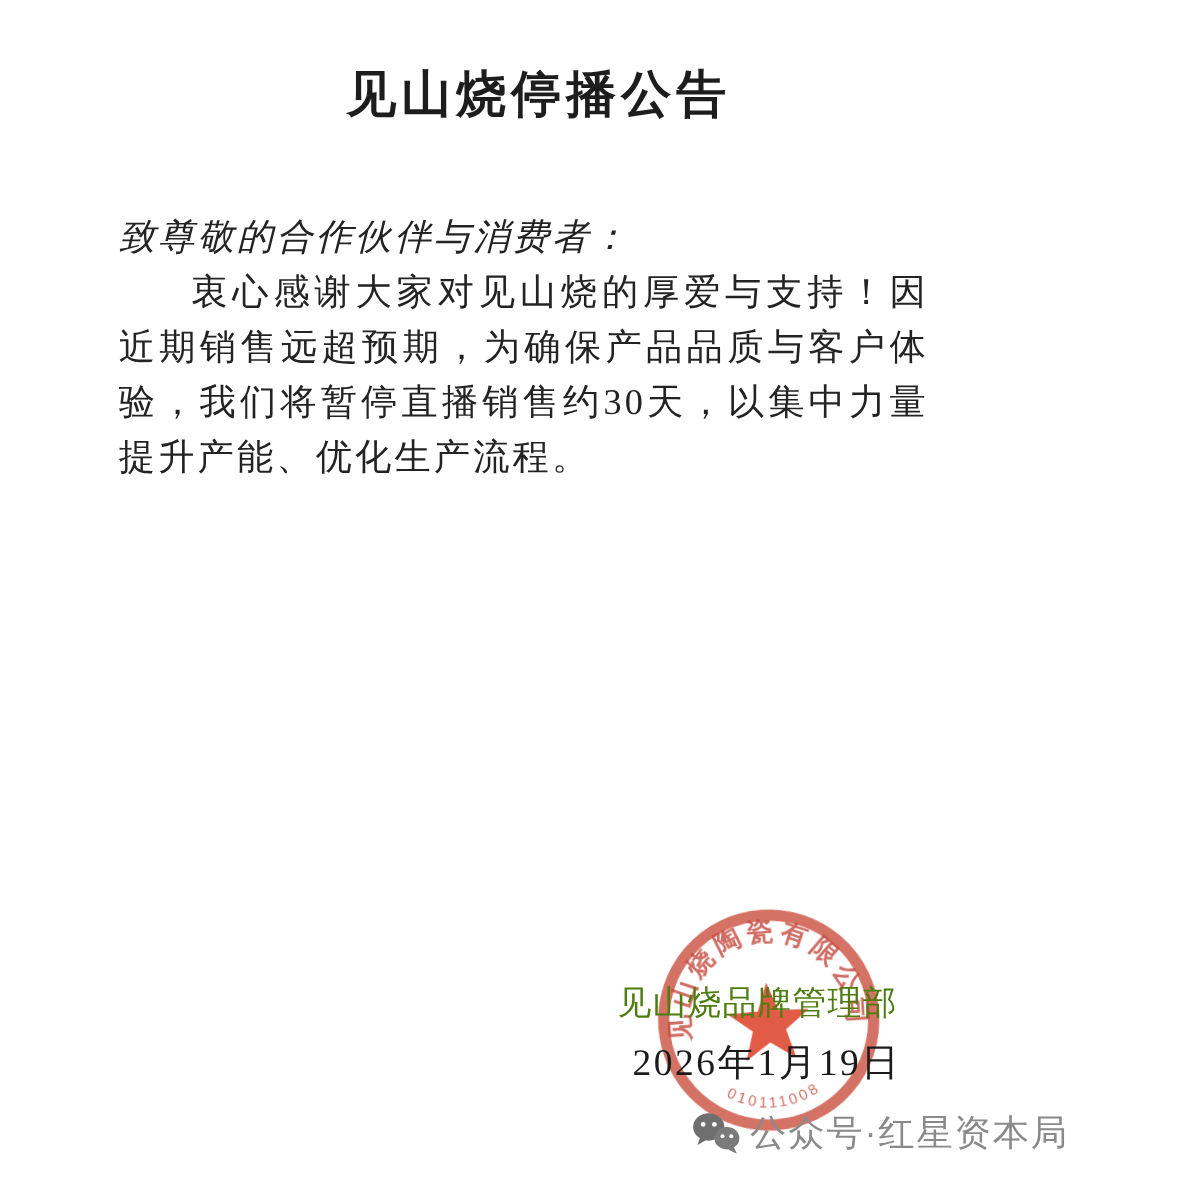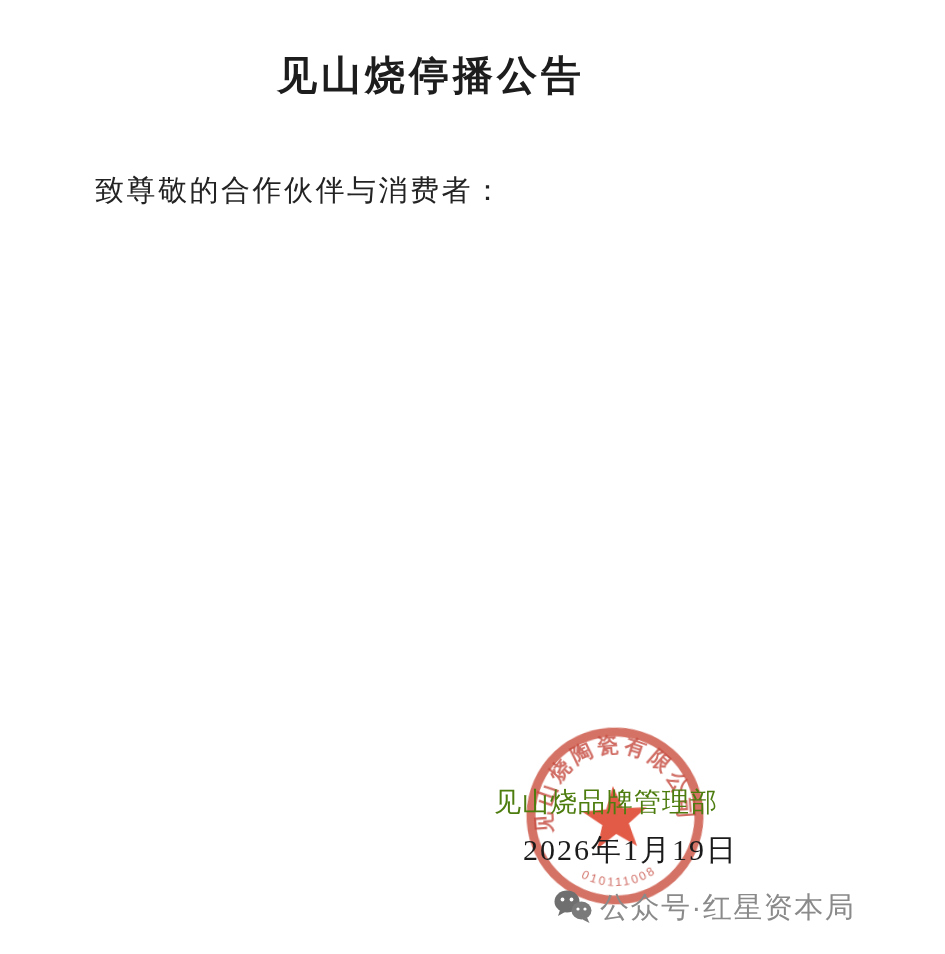--- a/index.html
+++ b/index.html
@@ -37,20 +37,21 @@
     letter-spacing: 2.5px;
     color: #232323;
     text-align: justify;
   }
   .body-text p {
     margin: 0;
     text-indent: 2em;
   }
   .body-text p.salutation {
     text-indent: 0;
+    font-style: italic;
   }
   .stamp-wrap {
     position: absolute;
     left: 523px;
     top: 724px;
     width: 184px;
     height: 184px;
     z-index: 2;
     filter: blur(0.4px);
     transform: rotate(-4deg);
@@ -66,21 +67,20 @@
     z-index: 3;
   }
   .doc-date {
     position: absolute;
     left: 506px;
     top: 830px;
     font-size: 30px;
     letter-spacing: 2px;
     color: #1b1b1b;
     z-index: 3;
-    margin-left: 17px;
   }
   .footer {
     position: absolute;
     left: 552px;
     top: 886px;
     display: flex;
     align-items: center;
     gap: 6px;
     z-index: 4;
   }
@@ -99,20 +99,21 @@
 </style>
 </head>
 <body>
 
 <div class="page">
 
   <h1 class="title">见山烧停播公告</h1>
 
   <div class="body-text">
     <p class="salutation">致尊敬的合作伙伴与消费者：</p>
+    <p>衷心感谢大家对见山烧的厚爱与支持！因近期销售远超预期，为确保产品品质与客户体验，我们将暂停直播销售约30天，以集中力量提升产能、优化生产流程。</p>
   </div>
 
   <svg class="stamp-wrap" viewBox="0 0 184 184" aria-hidden="true">
     <defs>
       <path id="sealArc" d="M 31.9,113.9 A 64,64 0 1 1 152.1,113.9" fill="none"></path>
       <path id="sealNum" d="M 51.8,149.3 A 70,70 0 0 0 132.2,149.3" fill="none"></path>
     </defs>
     <circle cx="92" cy="92" r="84" fill="none" stroke="#c94c3c" stroke-width="9" opacity="0.85"></circle>
     <text font-size="21" font-weight="bold" fill="#c03a2e" letter-spacing="4" opacity="0.8" font-family="'Liberation Serif', serif">
       <textPath href="#sealArc" startOffset="50%" text-anchor="middle">见山烧陶瓷有限公司</textPath>

